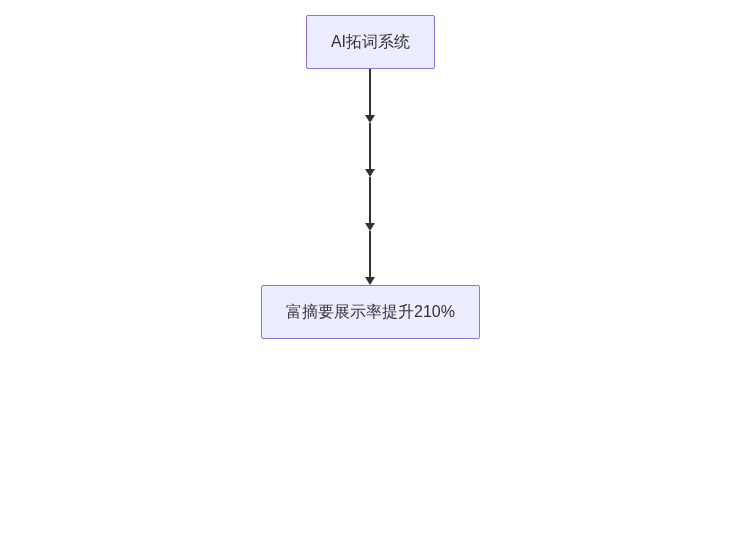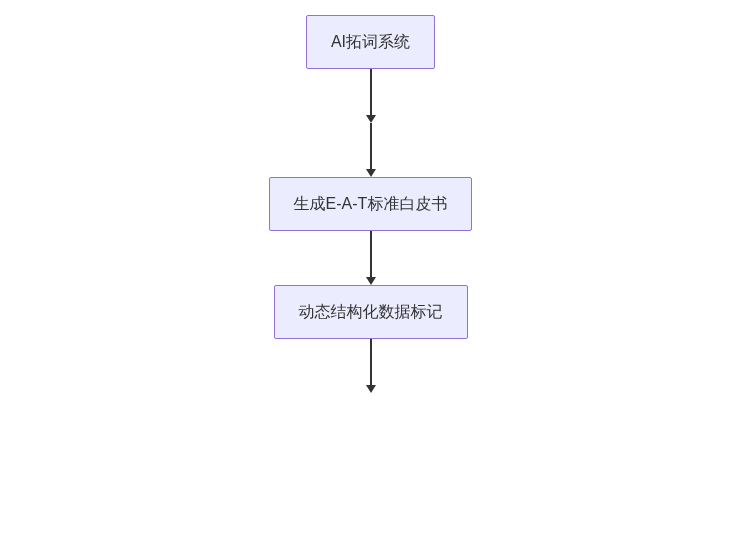--- a/index.html
+++ b/index.html
@@ -83,29 +83,28 @@
       <div class="line"></div>
       <div class="head"></div>
     </div>
 
 
     <div class="arrow">
       <div class="line"></div>
       <div class="head"></div>
     </div>
 
-    <div class="node">生成E-A-T标准白皮书</div>
-
-    <div class="arrow">
-      <div class="line"></div>
-      <div class="head"></div>
-    </div>
-
-    <div class="node">动态结构化数据标记</div>
 
     <div class="arrow">
       <div class="line"></div>
       <div class="head"></div>
     </div>
 
 
+    <div class="arrow">
+      <div class="line"></div>
+      <div class="head"></div>
+    </div>
+
+    <div class="node">富摘要展示率提升210%</div>
+
   </div>
 </div>
 
 </body></html>

